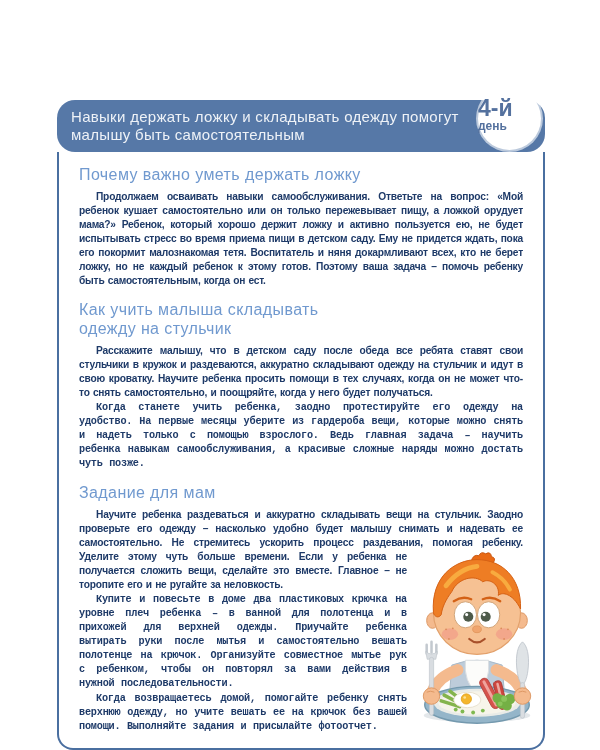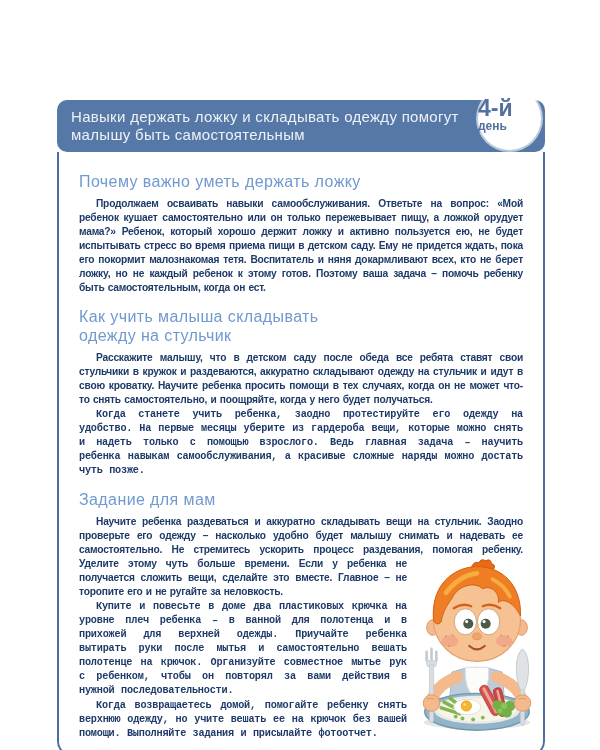--- a/index.html
+++ b/index.html
@@ -6,21 +6,21 @@
     --banner-bg:#5678a7; --banner-text:#eef2f7; --badge-bg:#ffffff; --badge-text:#54719e;
     --box-border:#4a6fa0; --heading:#7099cf; --body-text:#1e3a68; --page-bg:#ffffff;
   }
   html,body{margin:0;padding:0;}
   body{
     width:600px;height:750px;background:var(--page-bg);overflow:hidden;
     font-family:"Liberation Sans", sans-serif; position:relative;
   }
   .banner{
     position:absolute; left:57px; top:100px; width:488px; height:52px;
-    background:var(--banner-bg); border-radius:10px; box-sizing:border-box;
+    background:var(--banner-bg); border-radius:18px; box-sizing:border-box;
     padding:8px 80px 6px 14px;
   }
   .banner-title{
     color:var(--banner-text); font-size:15px; line-height:18px; letter-spacing:0.3px;
   }
   .badge{
     position:absolute; top:-13px; right:4px; width:63px; height:63px;
     background:var(--badge-bg); border-radius:50%; text-align:left;
     box-shadow:0 0 0 2px rgba(255,255,255,0.6);
   }
@@ -28,21 +28,21 @@
   .badge-word{ font-size:12px; font-weight:bold; color:var(--badge-text); line-height:13px; }
   .content-box{
     position:absolute; left:57px; top:152px; width:488px; box-sizing:border-box;
     border:2px solid var(--box-border); border-top:none; border-radius:0 0 16px 16px;
     padding:8px 20px 14px; display:flow-root; min-height:536px; background:#fff;
   }
   h2{
     color:var(--heading); font-size:16px; font-weight:normal; letter-spacing:0.4px;
     margin:12px 0 6px; white-space:pre-line; line-height:19px;
   }
-  .content-box h2:first-child{ margin-top:12px; }
+  .content-box h2:first-child{ margin-top:5px; }
   p{
     margin:0; color:var(--body-text); font-weight:bold; font-size:10.2px;
     line-height:14px; text-align:justify; text-indent:17px;
     letter-spacing:-0.2px; word-spacing:0.6px;
   }
   p + p{ margin-top:1px;font-family:Liberation Mono, monospace; }
   .kid-float{
     float:right; width:120px; height:172px; margin:2px -14px 2px 10px; display:block;
   }
   .kid-float svg{ display:block; width:120px; height:172px; }

